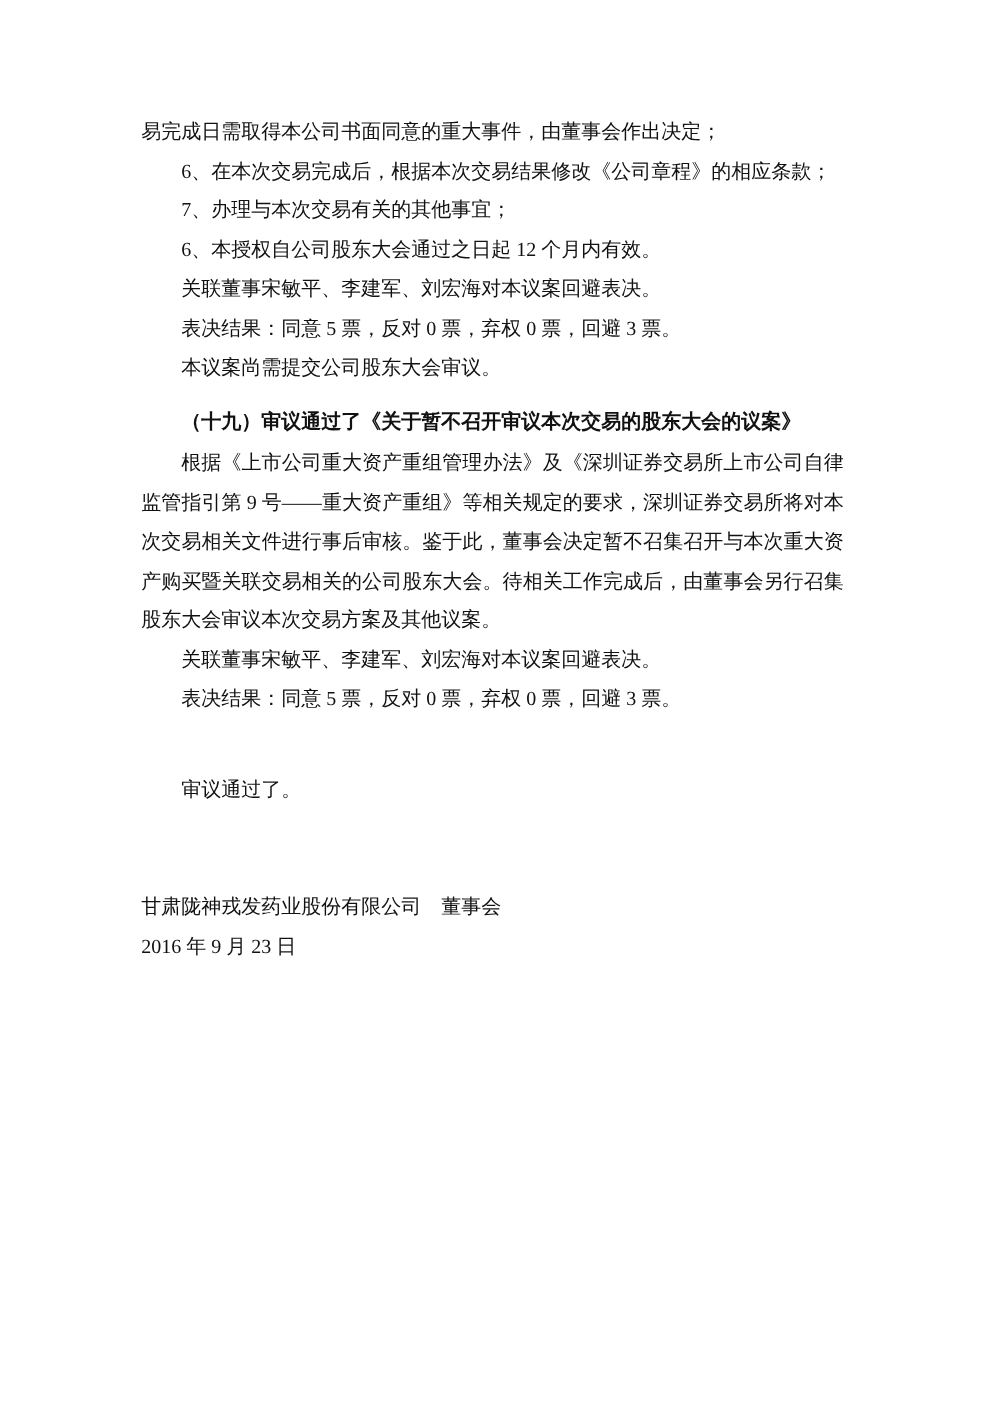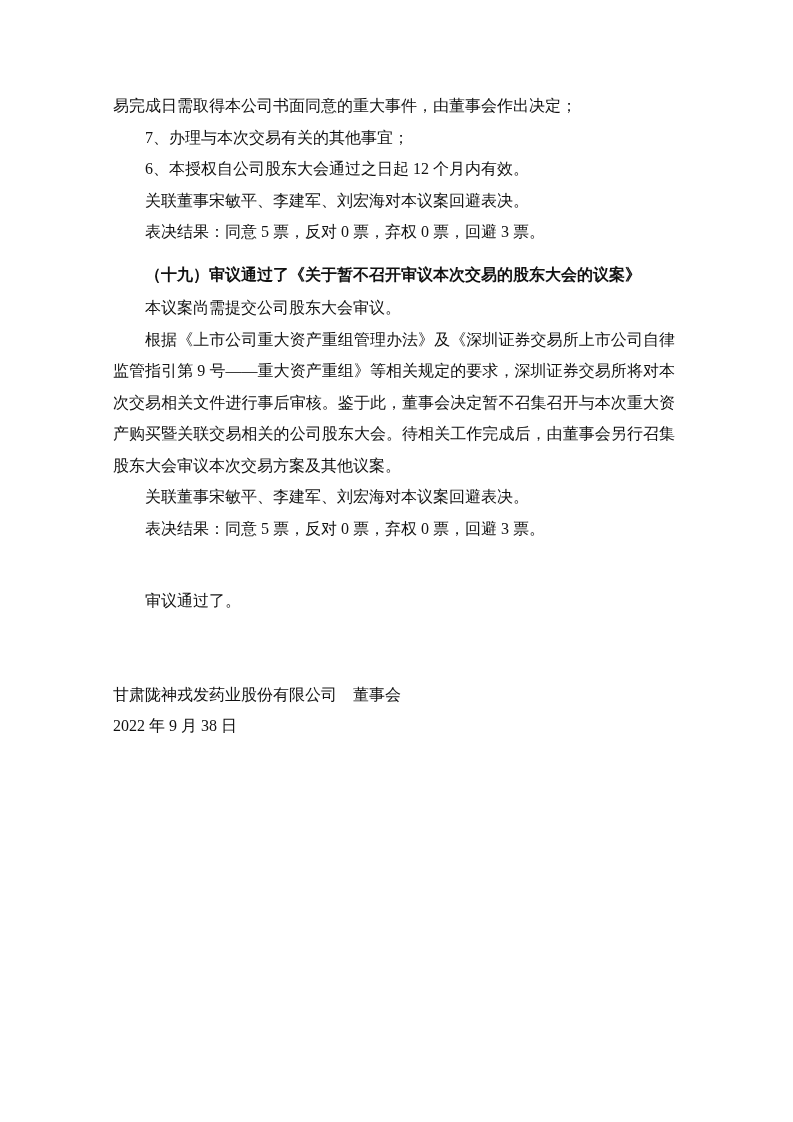--- a/index.html
+++ b/index.html
@@ -50,39 +50,40 @@
   }
 </style>
 </head>
 <body>
 
 <div class="page">
   <div class="content">
 
     <p>易完成日需取得本公司书面同意的重大事件，由董事会作出决定；</p>
 
+    <p class="indent">6、在本次交易完成后，根据本次交易结果修改《公司章程》的相应条款；</p>
 
     <p class="indent">7、办理与本次交易有关的其他事宜；</p>
 
     <p class="indent">6、本授权自公司股东大会通过之日起 12 个月内有效。</p>
 
     <p class="indent">关联董事宋敏平、李建军、刘宏海对本议案回避表决。</p>
 
     <p class="indent">表决结果：同意 5 票，反对 0 票，弃权 0 票，回避 3 票。</p>
 
+    <p class="indent">本议案尚需提交公司股东大会审议。</p>
+
     <p class="indent heading">（十九）审议通过了《关于暂不召开审议本次交易的股东大会的议案》</p>
-
-    <p class="indent">本议案尚需提交公司股东大会审议。</p>
 
     <p class="indent">根据《上市公司重大资产重组管理办法》及《深圳证券交易所上市公司自律监管指引第 9 号——重大资产重组》等相关规定的要求，深圳证券交易所将对本次交易相关文件进行事后审核。鉴于此，董事会决定暂不召集召开与本次重大资产购买暨关联交易相关的公司股东大会。待相关工作完成后，由董事会另行召集股东大会审议本次交易方案及其他议案。</p>
 
     <p class="indent">关联董事宋敏平、李建军、刘宏海对本议案回避表决。</p>
 
     <p class="indent">表决结果：同意 5 票，反对 0 票，弃权 0 票，回避 3 票。</p>
 
     <p class="indent notice">审议通过了。</p>
 
     <p class="sig sig-company">甘肃陇神戎发药业股份有限公司　董事会</p>
 
-    <p class="sig">2022 年 9 月 38 日</p>
+    <p class="sig">2016 年 9 月 23 日</p>
 
   </div>
 </div>
 
 </body></html>

